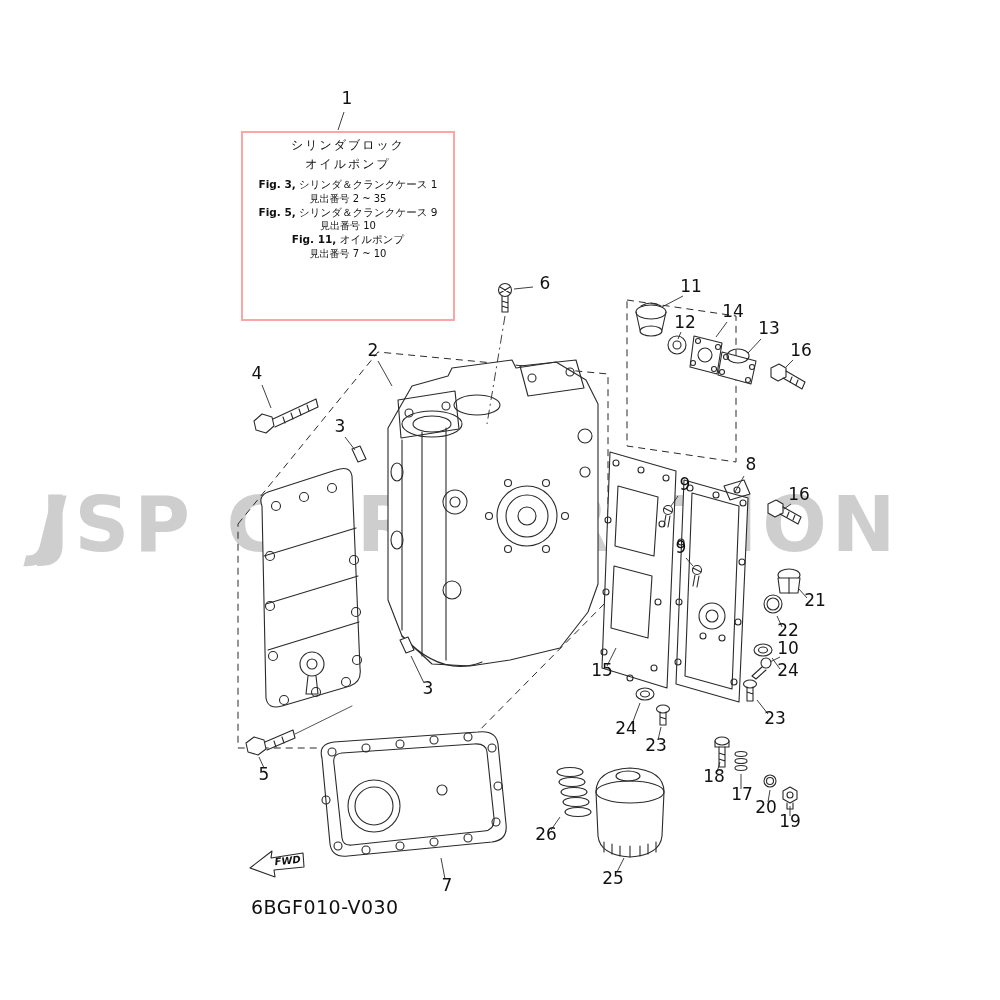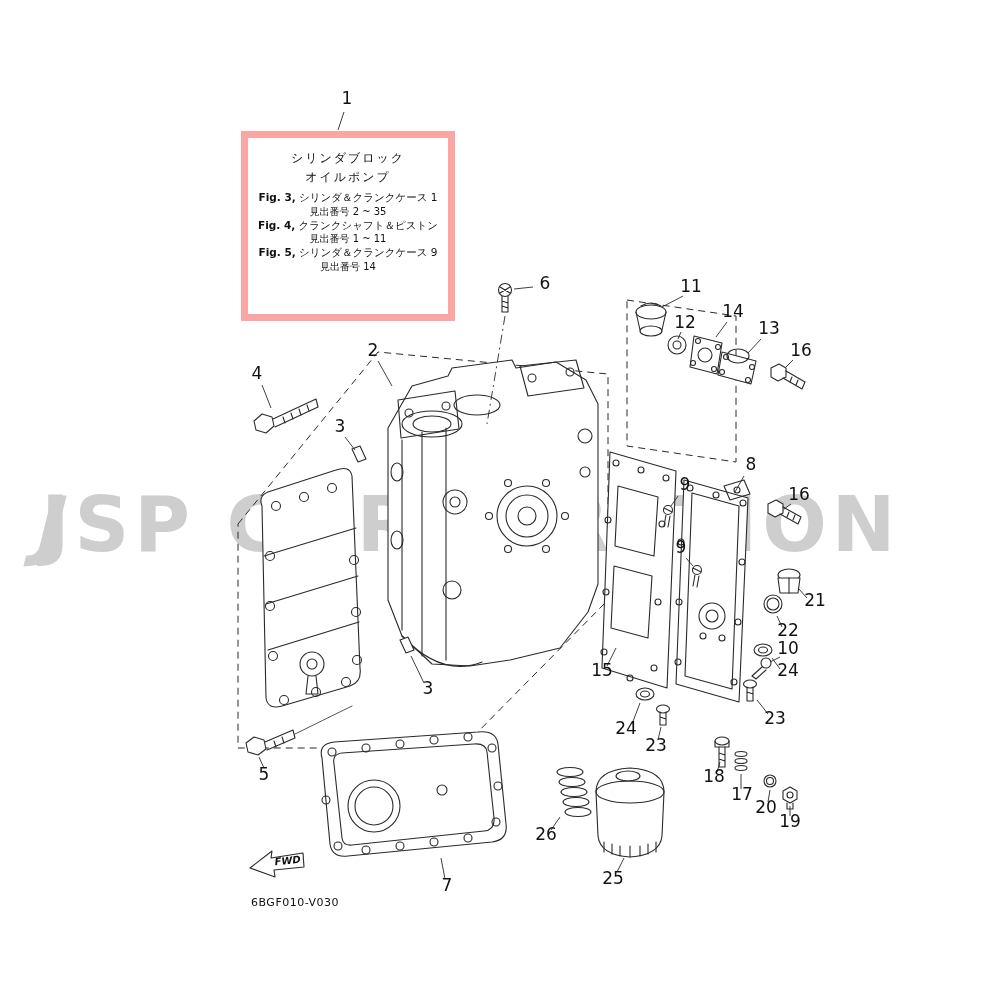--- a/index.html
+++ b/index.html
@@ -8,28 +8,28 @@
         font-family:"DejaVu Sans","Liberation Sans",sans-serif;color:#111;overflow:hidden}
 
   .watermark{position:absolute;top:480px;left:38px;z-index:1;white-space:nowrap;
              font-weight:700;font-size:76px;letter-spacing:5px;color:#c2c2c2;opacity:.8;
              pointer-events:none}
   .wm-logo{display:inline-block;margin-right:-30px;transform:skewX(-14deg)}
 
   svg.diagram{position:absolute;left:0;top:0;width:1000px;height:1000px;z-index:2}
 
   .infobox{position:absolute;left:241px;top:131px;width:214px;height:190px;
-           border:7px solid #fca5a5;background:#fff;z-index:3;text-align:center;
-           padding-top:11px;overflow:hidden}
+           border:2px solid #fca5a5;background:#fff;z-index:3;text-align:center;
+           padding-top:3px;overflow:hidden}
   .ib-title{font-size:12px;letter-spacing:2px;line-height:1.55;margin-bottom:5px}
   .ib-entry{font-size:10.5px;line-height:1.3;margin-top:1px}
   .ib-fig b{font-weight:700}
   .ib-ref{font-size:10px}
 
-  .code{position:absolute;left:251px;top:896px;z-index:3;font-size:11px;
+  .code{position:absolute;left:251px;top:896px;z-index:3;font-size:19px;
         letter-spacing:.5px;font-weight:500}
 
   .ln *{stroke:#2a2a2a;stroke-width:1.1;fill:none;stroke-linecap:round;stroke-linejoin:round}
   .ln .fill{fill:#ffffff}
   .dash polygon{stroke:#2a2a2a;stroke-width:1;fill:none;stroke-dasharray:7 5}
   .dashdot{stroke:#2a2a2a;stroke-width:.9;fill:none;stroke-dasharray:9 4 2 4}
   .thin{stroke-width:.8}
   .leader{stroke:#2a2a2a;stroke-width:.9}
   .callout{font-family:"DejaVu Sans",sans-serif;font-size:17px;fill:#111;
            text-anchor:middle;stroke:none}
@@ -366,23 +366,23 @@
     <div class="ib-title">
       <div>シリンダブロック</div>
       <div>オイルポンプ</div>
     </div>
 
     <div class="ib-entry">
       <div class="ib-fig"><b>Fig. 3,</b> <span>シリンダ＆クランクケース 1</span></div>
       <div class="ib-ref">見出番号 2 ~ 35</div>
     </div>
     <div class="ib-entry">
-      <div class="ib-fig"><b>Fig. 4,</b> <span>クランクシャフト＆ピストン</span></div>
-      <div class="ib-ref">見出番号 1 ~ 11</div>
+      <div class="ib-fig"><b>Fig. 5,</b> <span>シリンダ＆クランクケース 9</span></div>
+      <div class="ib-ref">見出番号 10</div>
     </div>
     <div class="ib-entry">
-      <div class="ib-fig"><b>Fig. 5,</b> <span>シリンダ＆クランクケース 9</span></div>
-      <div class="ib-ref">見出番号 14</div>
+      <div class="ib-fig"><b>Fig. 11,</b> <span>オイルポンプ</span></div>
+      <div class="ib-ref">見出番号 7 ~ 10</div>
     </div>
   </div>
 
   <div class="code">6BGF010-V030</div>
 </div>
 
 </body></html>

